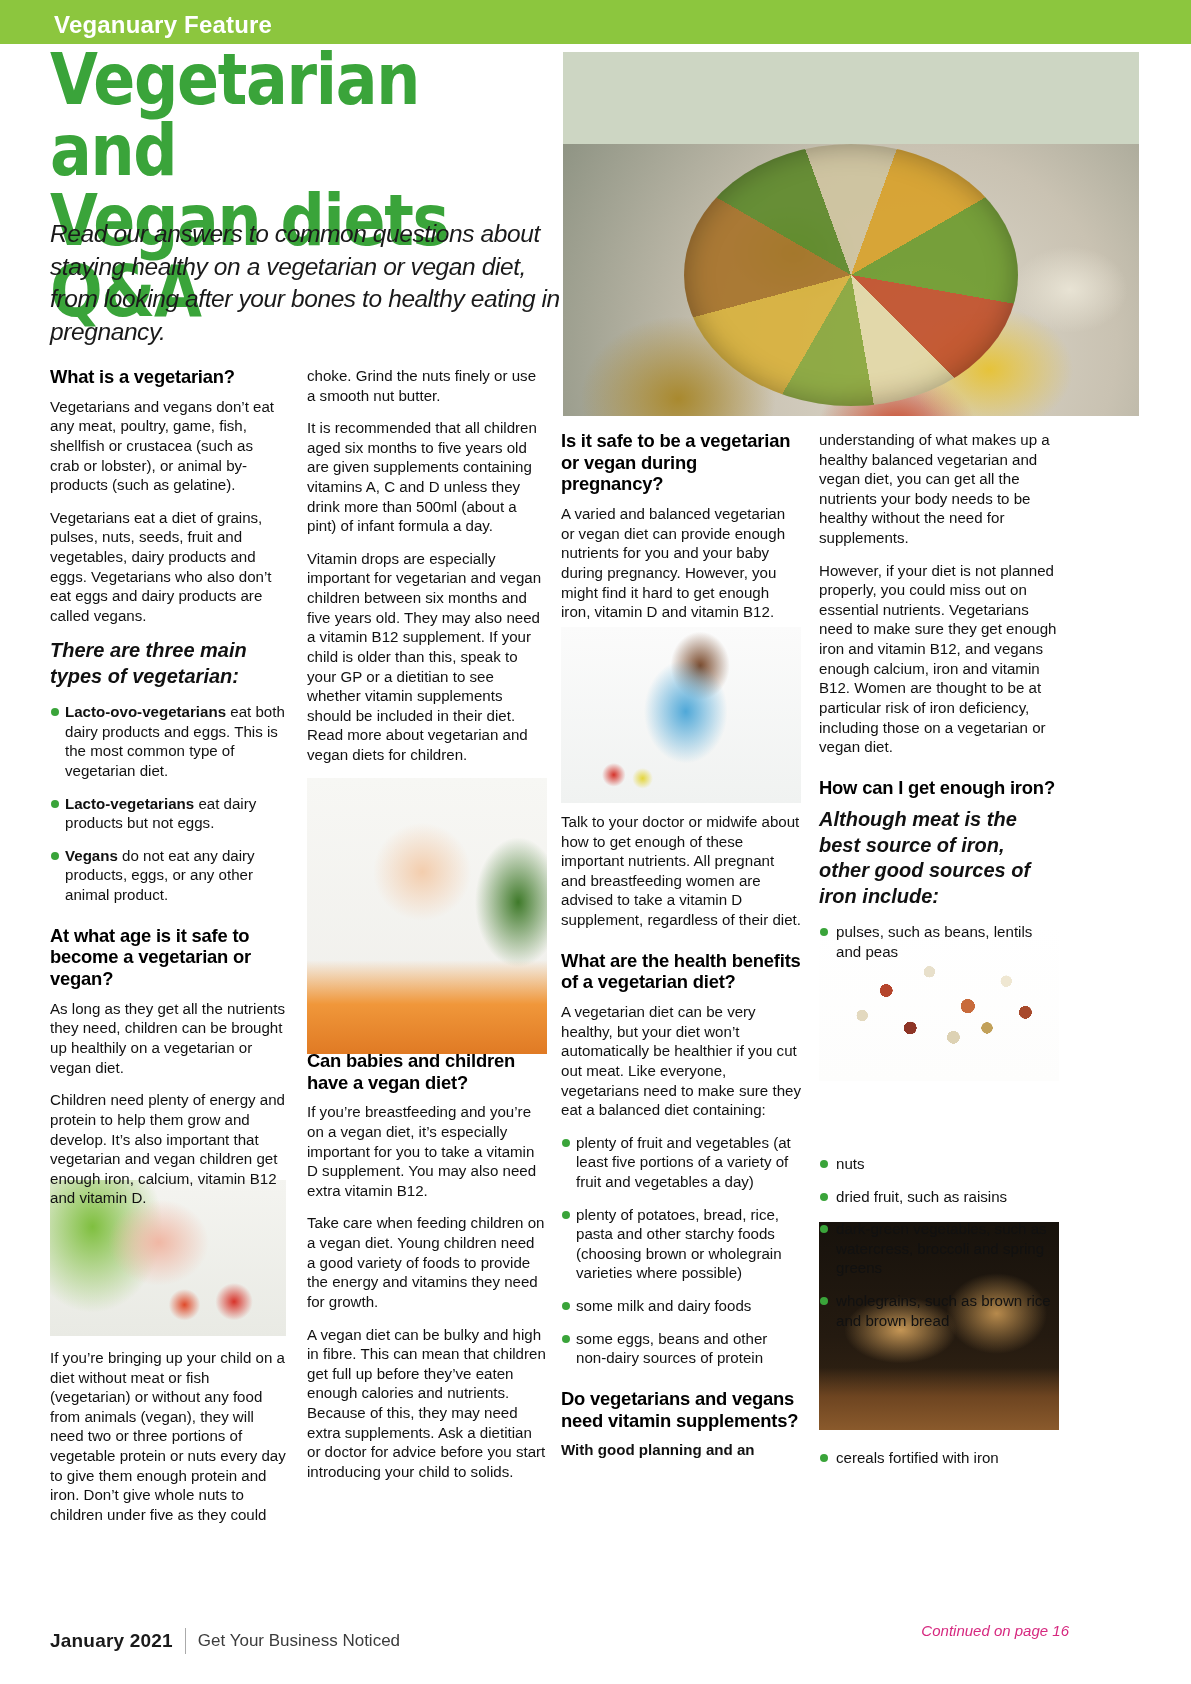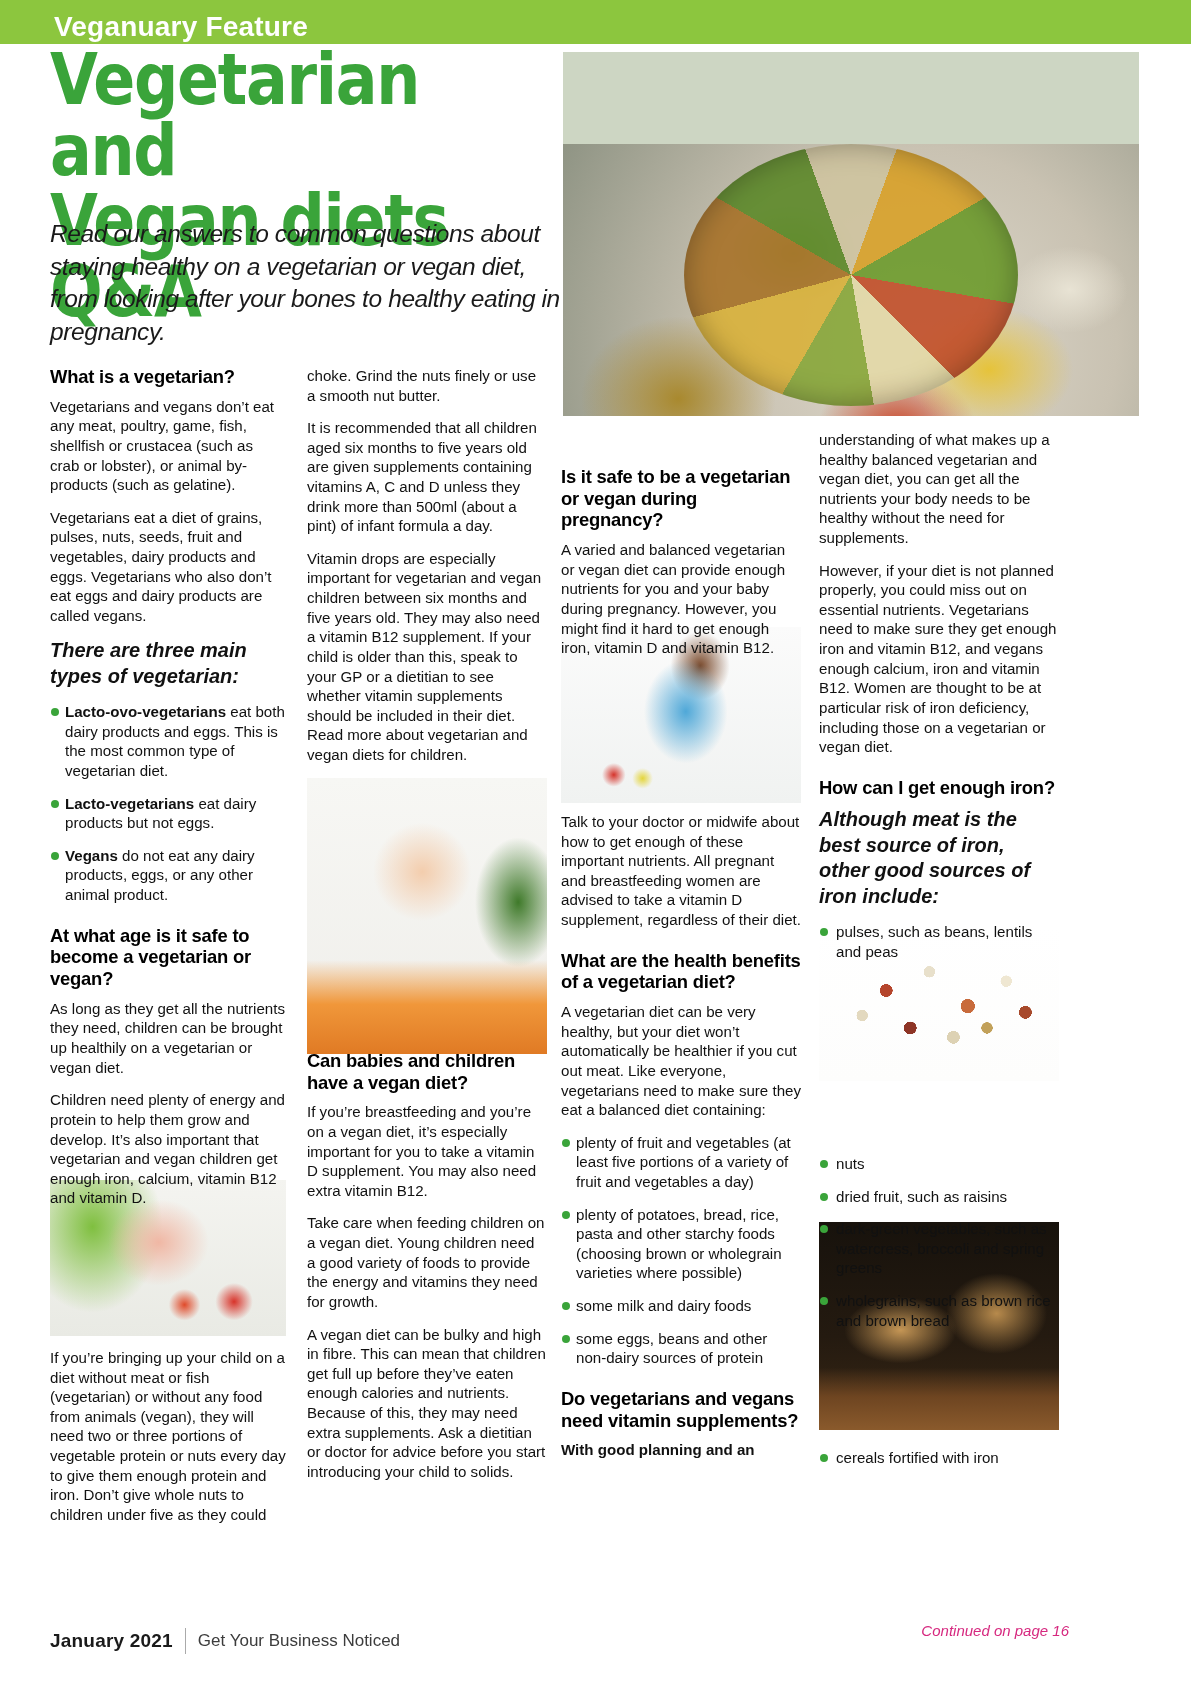--- a/index.html
+++ b/index.html
@@ -24,21 +24,21 @@
     position: absolute;
     left: 0; top: 0;
     width: 1191px;
     height: 44px;
     background: #8cc63e;
   }
   .top-band-label {
     position: absolute;
     left: 54px;
     top: 11px;
-    font-size: 28px;
+    font-size: 24px;
     font-weight: bold;
     color: #ffffff;
     letter-spacing: 0.2px;
   }
 
   
   .headline {
     position: absolute;
     left: 50px;
     top: 44px;
@@ -81,21 +81,21 @@
 
   
   .col {
     position: absolute;
     font-size: 15.1px;
     line-height: 1.30;
     color: #111111;
   }
   .col1 { left: 50px;  top: 366px; width: 236px; }
   .col2 { left: 307px; top: 366px; width: 240px; }
-  .col3 { left: 561px; top: 430px; width: 240px; margin-top: 36px; }
+  .col3 { left: 561px; top: 430px; width: 240px; }
   .col4 { left: 819px; top: 430px; width: 240px; }
 
   .col p { margin: 0 0 13px 0; }
   .col p.tight { margin-bottom: 0; font-weight: bold; }
   h2.qh {
     margin: 0 0 9px 0;
     font-size: 18.4px;
     line-height: 1.18;
     font-weight: bold;
     color: #000;

